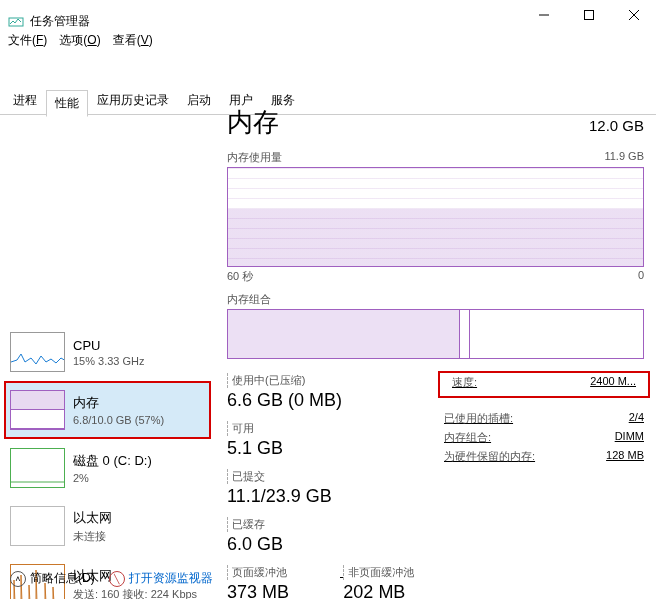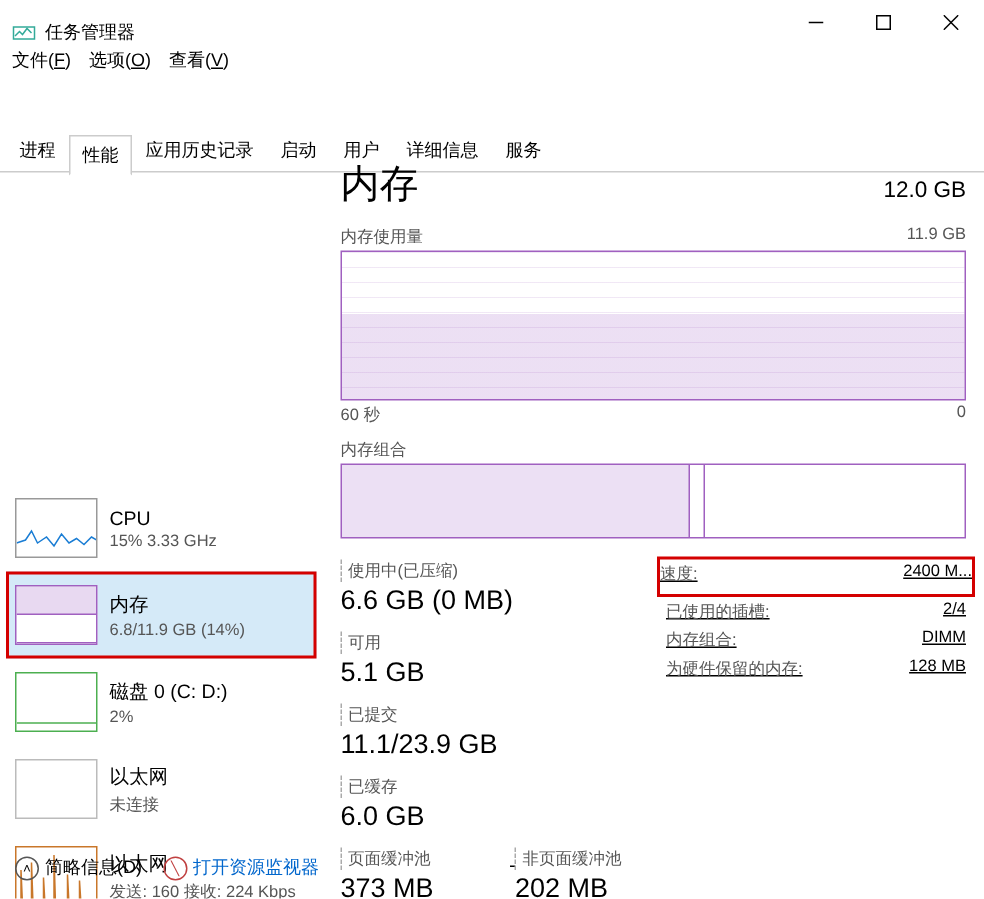--- a/index.html
+++ b/index.html
@@ -45,21 +45,21 @@
 
 .stats-row { display: flex; text-decoration: underline; }
 .stats-left { flex: 1; }
 .stats-right { width: 200px; font-size: 11px; padding-top: 2px; position: relative; }
 .stat-block { display: inline-block; vertical-align: top; margin-right: 8px; margin-bottom: 10px; }
 .stat-label { font-size: 11px; color: #555; border-left: 1px dashed #aaa; padding-left: 4px; }
 .stat-value { font-size: 18px; margin-top: 2px; }
 
 .stats-right-row { display: flex; justify-content: space-between; margin-bottom: 4px; }
 .stats-right-row .rl { color: #555; }
-.red-box2 { border: 2px solid #d40000; padding: 2px 0; margin: -4px -6px 2px -6px; }
+.red-box2 { border: 2px solid #d40000; padding: 2px 12px; margin: -4px -6px 13px -6px; }
 
 .footer { position: absolute; bottom: 12px; left: 10px; display: flex; align-items: center; gap: 14px; font-size: 12px; }
 .footer-item { display: flex; align-items: center; gap: 4px; cursor: pointer; }
 .circle-icon { width: 16px; height: 16px; border: 1px solid #555; border-radius: 50%; display: flex; align-items: center; justify-content: center; font-size: 9px; }
 .link { color: #0066cc; }
 
 .thumb-cpu-line { position: absolute; left: 0; right: 0; bottom: 3px; height: 34px; }
 .thumb-mem { display: flex; flex-direction: column; }
 .thumb-mem div { flex: 1; border-bottom: 1px solid #a060c0; }
 .thumb-mem div:first-child { background: rgba(180,130,210,0.3); }
@@ -102,21 +102,20 @@
   <span class="menu-item">选项(<u>O</u>)</span>
   <span class="menu-item">查看(<u>V</u>)</span>
 </div>
 
 <div class="tabbar">
   <div class="tab">进程</div>
   <div class="tab active">性能</div>
   <div class="tab">应用历史记录</div>
   <div class="tab">启动</div>
   <div class="tab">用户</div>
-  <div class="tab">详细信息</div>
   <div class="tab">服务</div>
 </div>
 
 <div class="content">
   <div class="sidebar">
 
     <div class="sidebar-item">
       <div class="thumb">
         <svg class="thumb-cpu-line" viewBox="0 0 55 34" preserveAspectRatio="none">
             <polyline points="0,28 6,26 10,20 14,28 20,24 25,30 30,22 35,28 40,25 45,29 50,24 55,27" fill="none" stroke="#1a7dd4" stroke-width="1"></polyline>
@@ -128,21 +127,21 @@
       </div>
     </div>
 
     <div class="sidebar-item selected red-box">
       <div class="thumb thumb-mem" style="border-color:#a060c0">
           <div></div>
           <div></div>
         </div>
       <div class="side-text">
         <div class="side-title">内存</div>
-        <div class="side-sub">6.8/11.9 GB (14%)</div>
+        <div class="side-sub">6.8/10.0 GB (57%)</div>
       </div>
     </div>
 
     <div class="sidebar-item">
       <div class="thumb" style="border-color:#4caf50">
         <svg class="thumb-disk-line" height="6" width="55">
             <line x1="0" y1="3" x2="55" y2="3" stroke="#4caf50"></line>
           </svg>
       </div>
       <div class="side-text">

